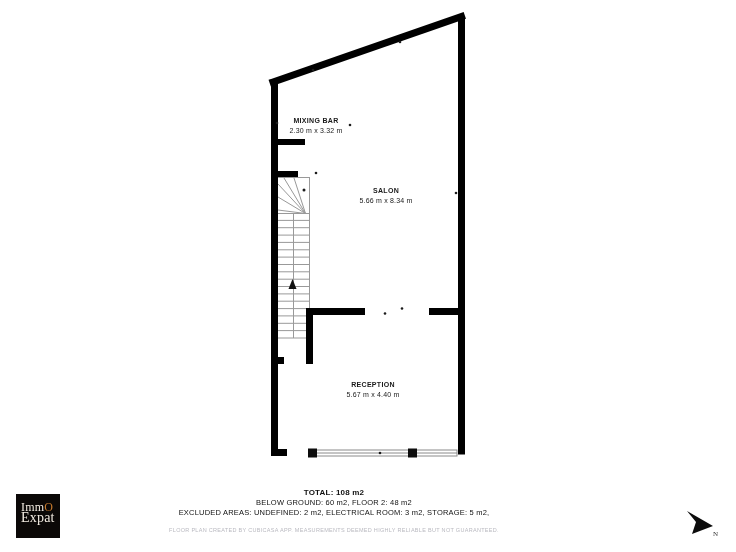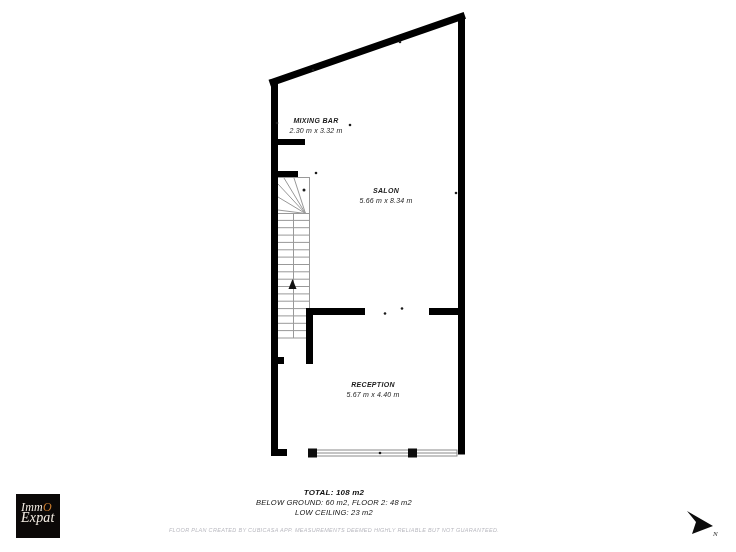--- a/index.html
+++ b/index.html
@@ -1,18 +1,18 @@
 <!DOCTYPE html>
 <html><head>
 <meta charset="utf-8">
 <style>
   html,body{margin:0;padding:0;}
   body{width:736px;height:552px;background:#ffffff;overflow:hidden;
        font-family:"Liberation Sans",sans-serif;}
-  .stage{position:relative;width:668px;height:552px;background:#fff;font-style:italic;}
+  .stage{position:relative;width:668px;height:552px;background:#fff;}
   svg.plan{position:absolute;left:0;top:0;}
 
   .room-label{position:absolute;transform:translateX(-50%);text-align:center;
               color:#1a1a1a;white-space:nowrap;}
   .room-name{font-size:7px;font-weight:700;letter-spacing:.3px;}
   .room-dims{font-size:7px;font-weight:400;margin-top:3px;letter-spacing:.2px;}
 
   .footer{position:absolute;left:0;right:0;top:488px;text-align:center;color:#111;}
   .footer .total{font-size:8px;font-weight:700;letter-spacing:.2px;}
   .footer .line{font-size:7.5px;font-weight:400;margin-top:1px;letter-spacing:.2px;}
@@ -86,21 +86,21 @@
     <div class="room-dims">5.66 m x 8.34 m</div>
   </div>
   <div class="room-label" style="left:373px;top:381px;">
     <div class="room-name">RECEPTION</div>
     <div class="room-dims">5.67 m x 4.40 m</div>
   </div>
 
   <div class="footer">
     <div class="total">TOTAL: 108 m2</div>
     <div class="line">BELOW GROUND: 60 m2, FLOOR 2: 48 m2</div>
-    <div class="line">LOW CEILING: 23 m2</div>
+    <div class="line">EXCLUDED AREAS: UNDEFINED: 2 m2, ELECTRICAL ROOM: 3 m2, STORAGE: 5 m2,</div>
     <div class="disclaimer">FLOOR PLAN CREATED BY CUBICASA APP. MEASUREMENTS DEEMED HIGHLY RELIABLE BUT NOT GUARANTEED.</div>
   </div>
 
   <div class="logo">
     <div class="l1"><span>Imm</span><span class="accent" style="color: rgb(201, 123, 46);">O</span></div>
     <div class="l2">Expat</div>
   </div>
 
   <svg class="compass" width="38" height="36" viewBox="0 0 38 36">
     <polygon points="3,6 29,21 8,29 12,17" fill="#0c0c0c"></polygon>

